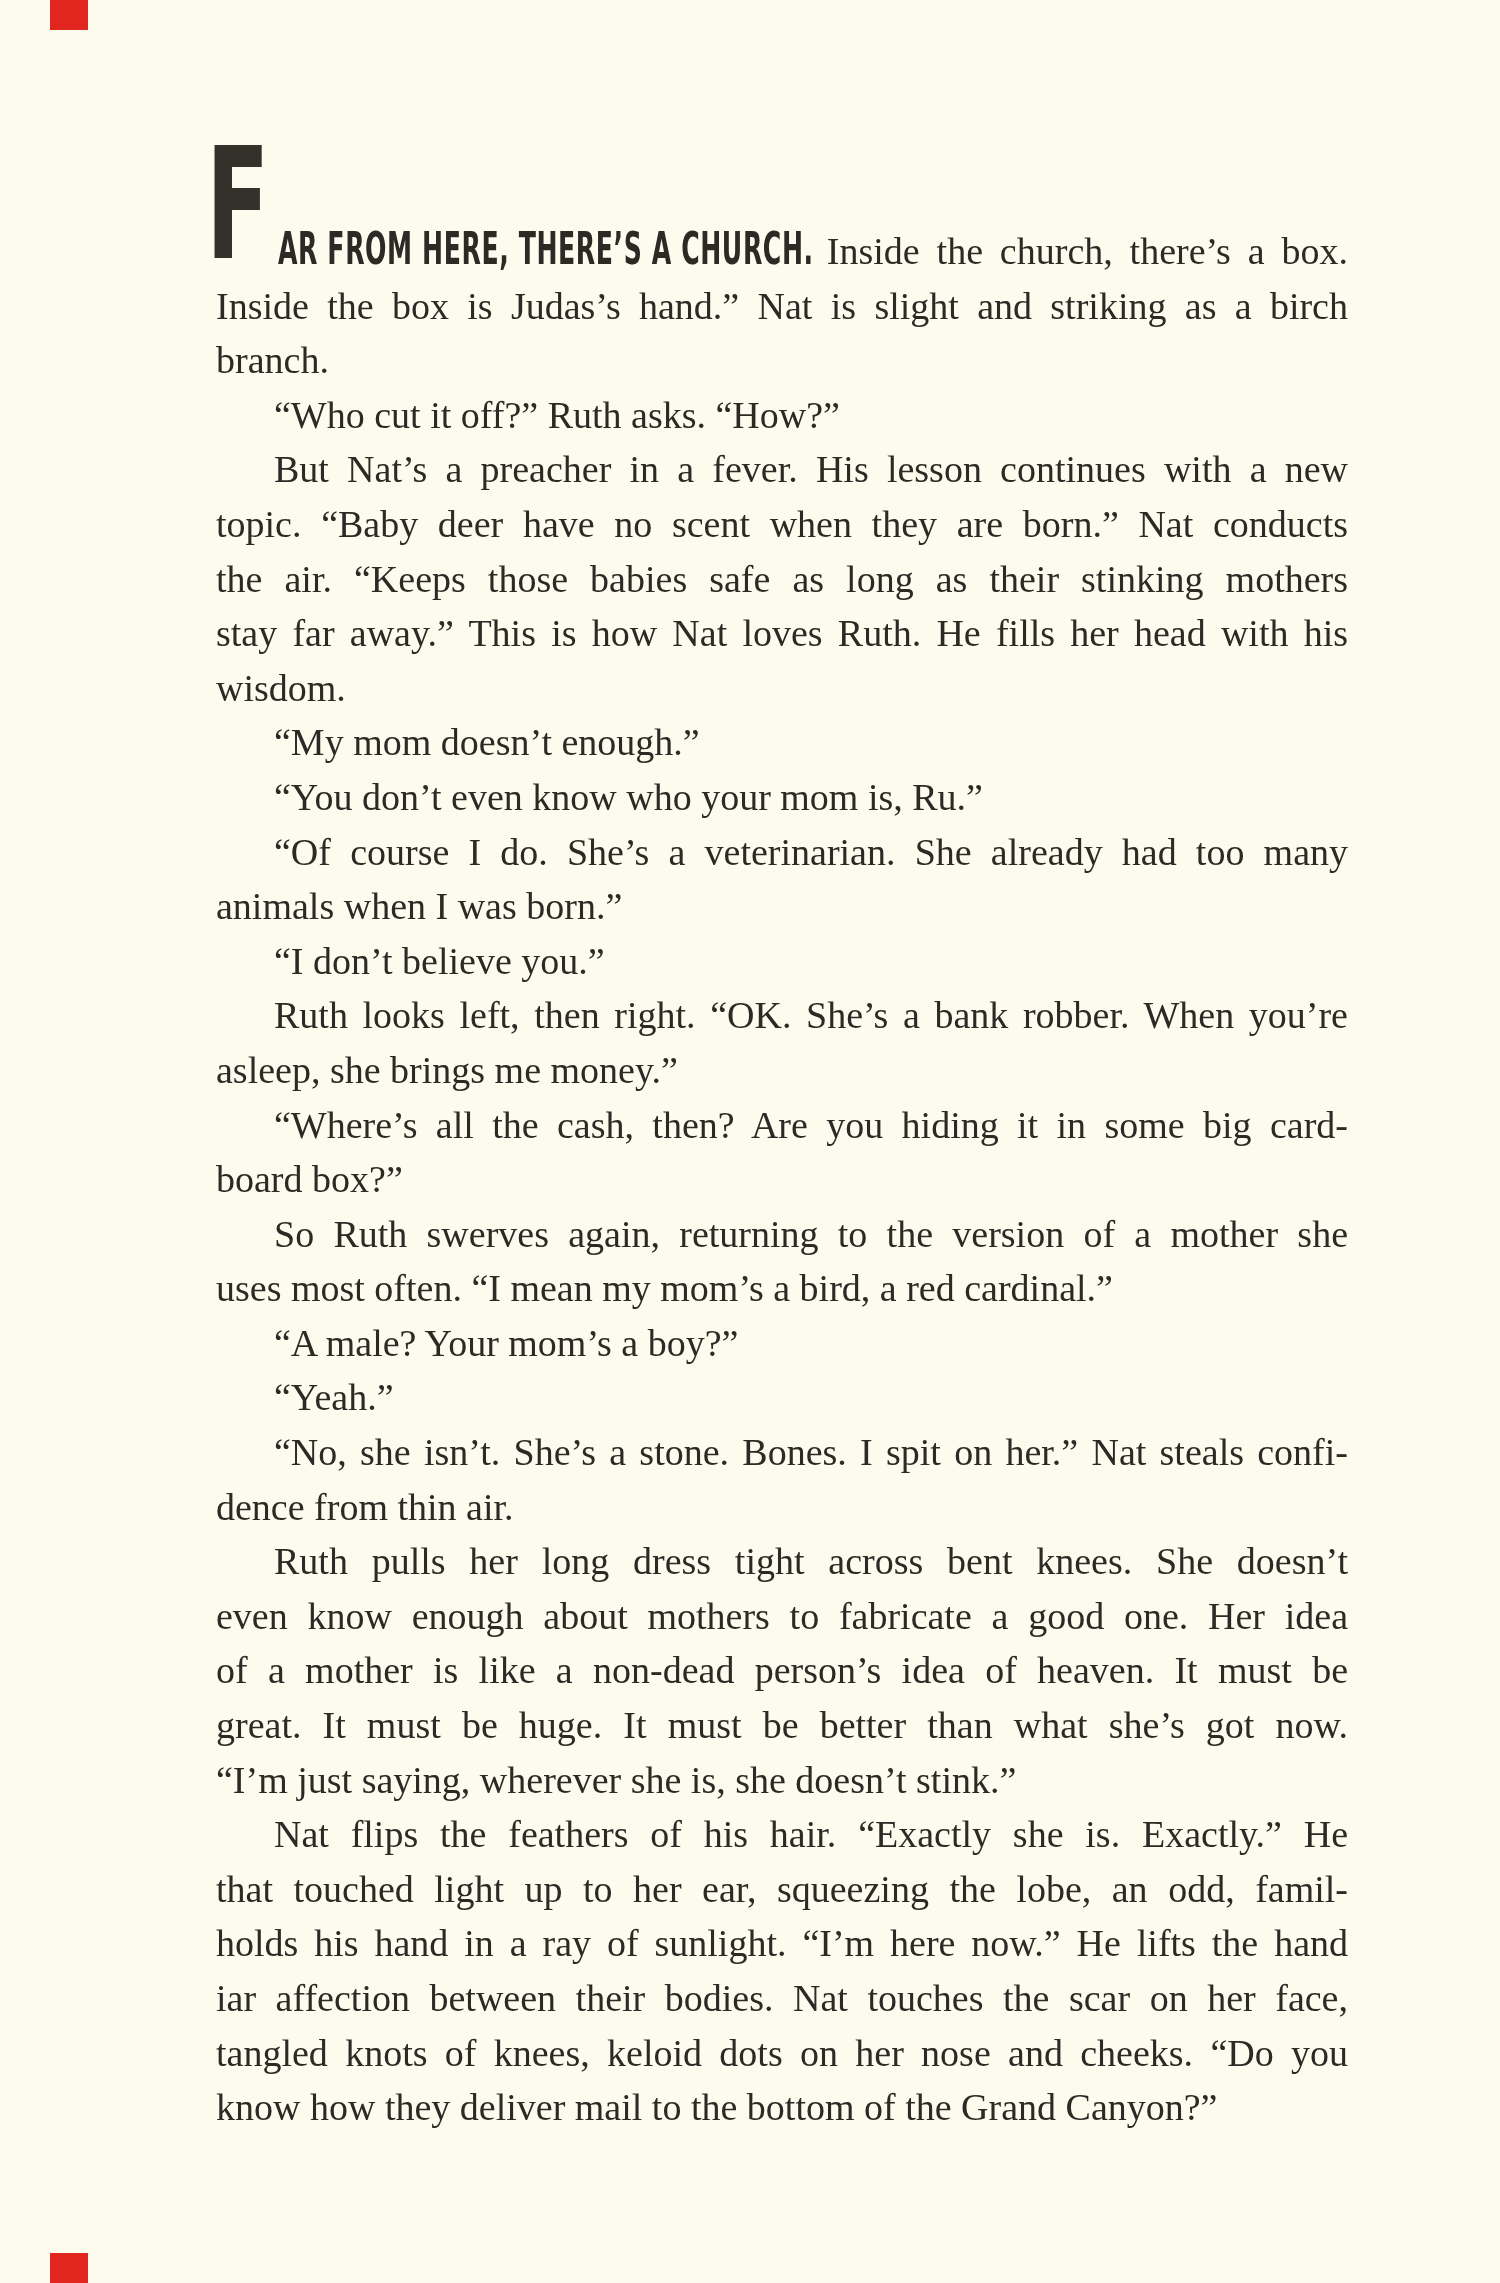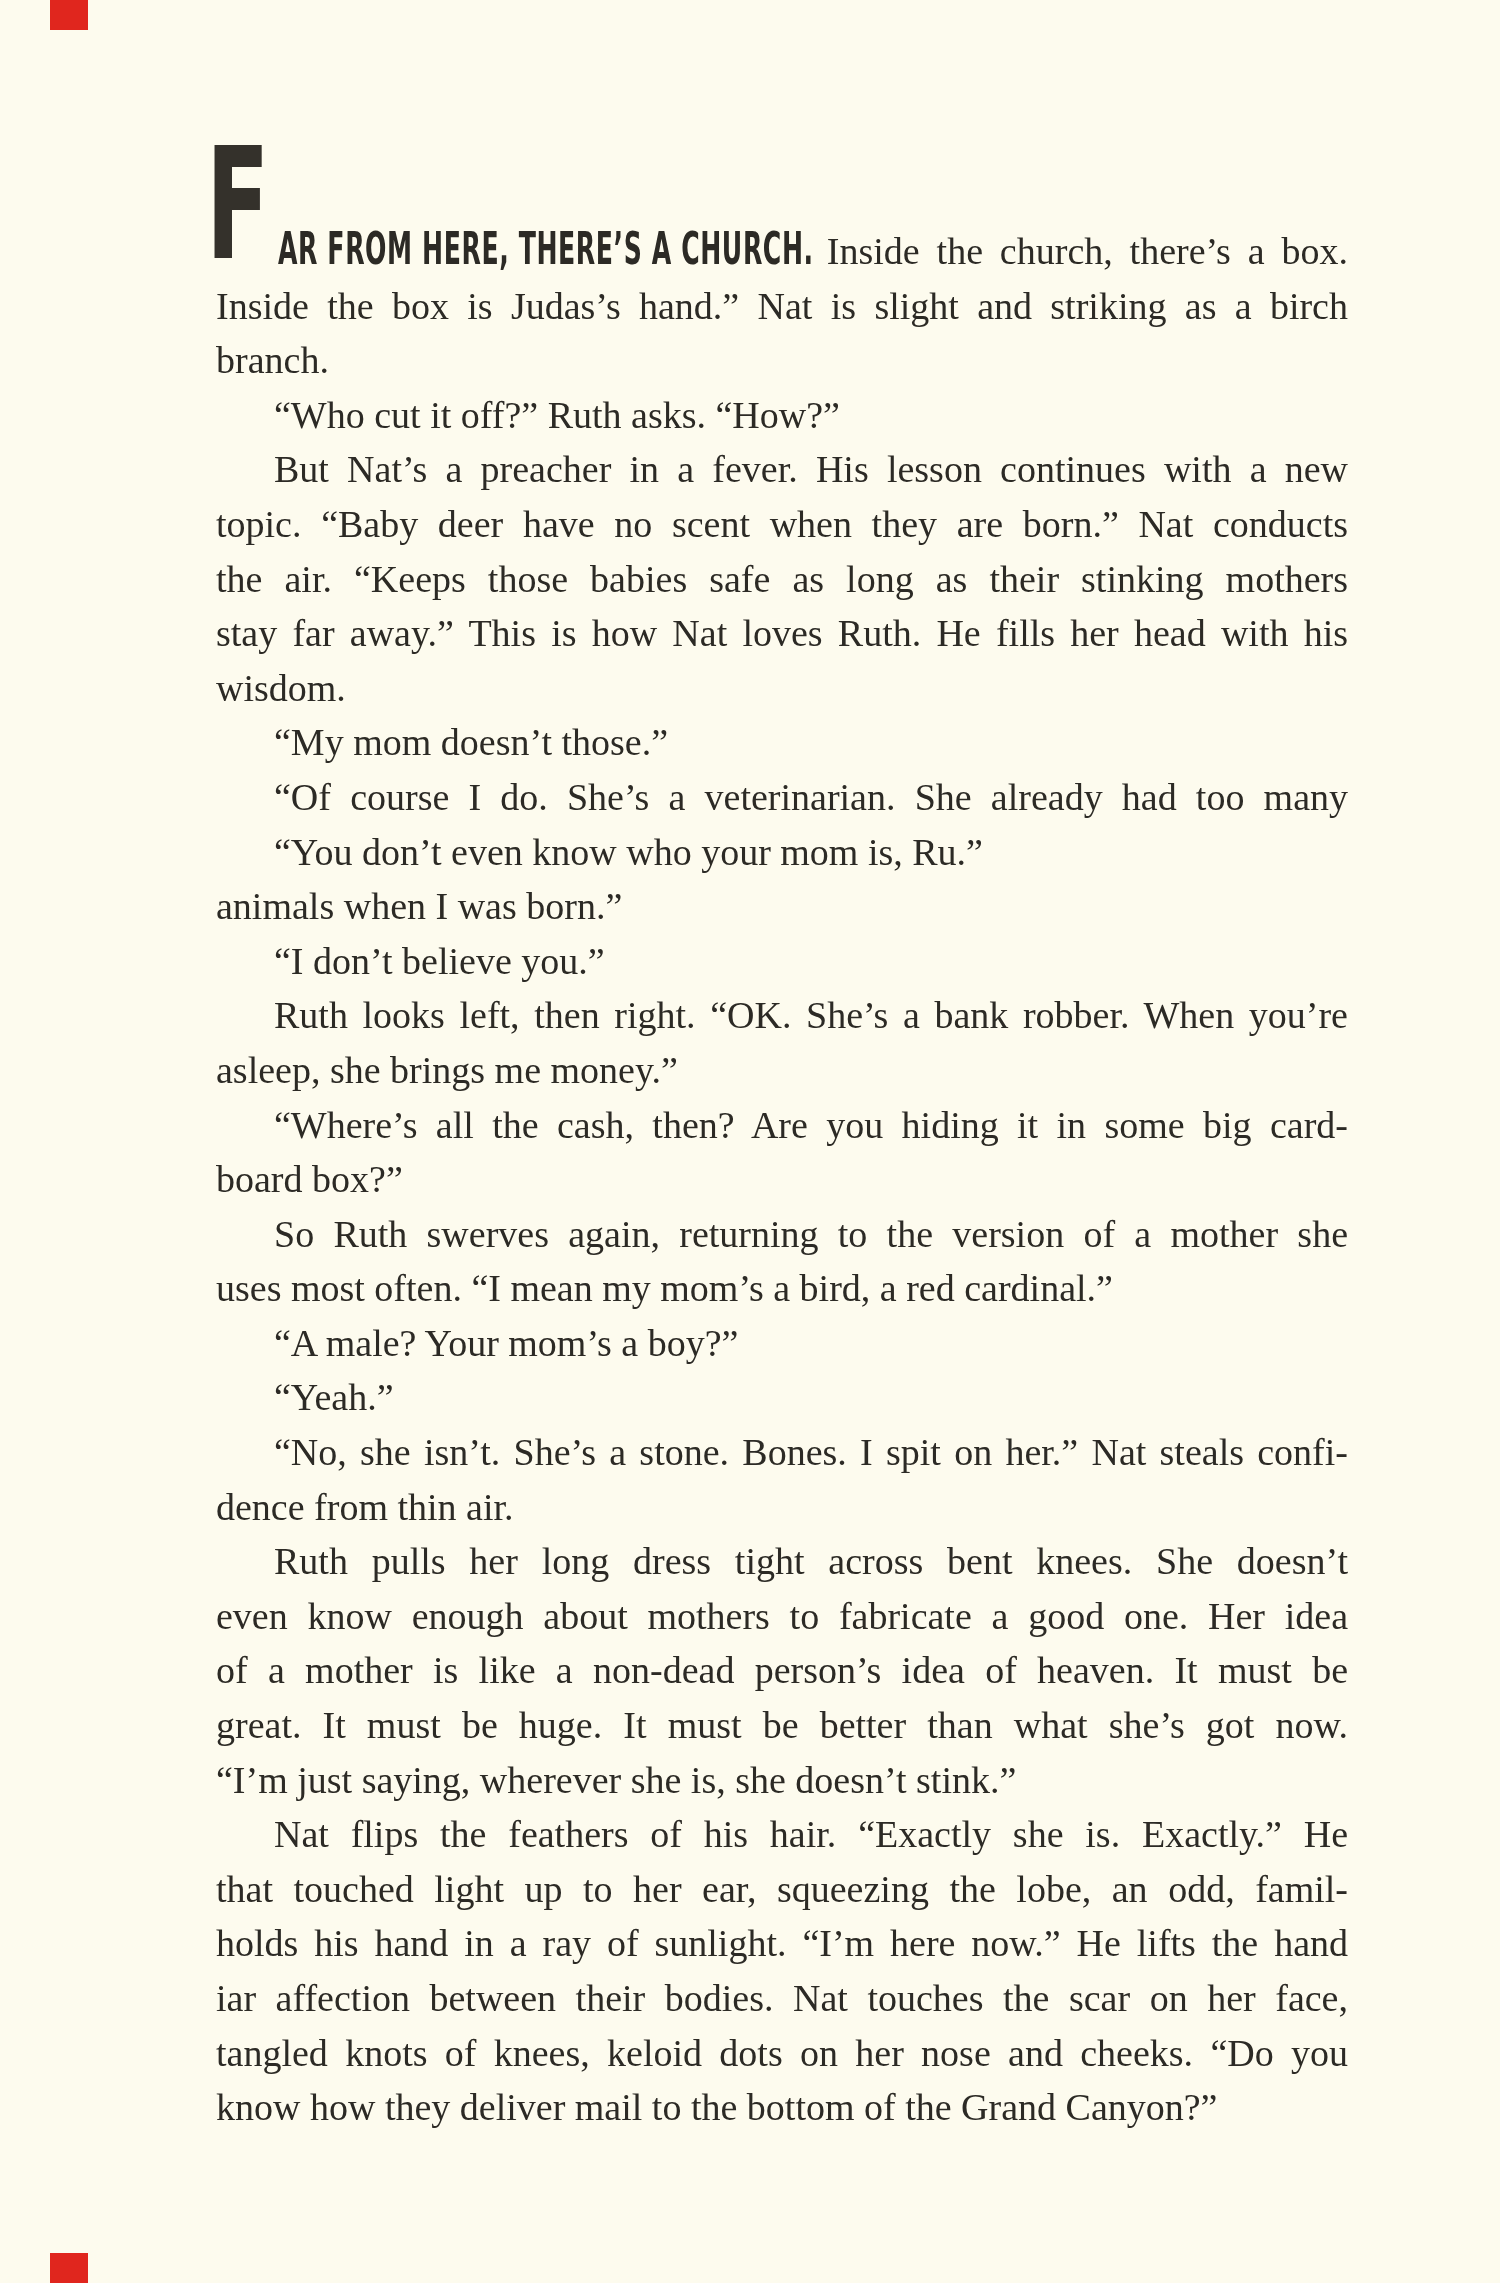--- a/index.html
+++ b/index.html
@@ -96,23 +96,23 @@
   <div id="text-col">
       <div class="ln j first"><span class="caps-box"><span class="caps-inner">AR FROM HERE, THERE’S A CHURCH.</span></span><span> Inside the church, there’s a box.</span></div>
       <div class="ln j">Inside the box is Judas’s hand.” Nat is slight and striking as a birch</div>
       <div class="ln">branch.</div>
       <div class="ln ind">“Who cut it off?” Ruth asks. “How?”</div>
       <div class="ln j ind">But Nat’s a preacher in a fever. His lesson continues with a new</div>
       <div class="ln j">topic. “Baby deer have no scent when they are born.” Nat conducts</div>
       <div class="ln j">the air. “Keeps those babies safe as long as their stinking mothers</div>
       <div class="ln j">stay far away.” This is how Nat loves Ruth. He fills her head with his</div>
       <div class="ln">wisdom.</div>
-      <div class="ln ind">“My mom doesn’t those.”</div>
+      <div class="ln ind">“My mom doesn’t enough.”</div>
+      <div class="ln ind">“You don’t even know who your mom is, Ru.”</div>
       <div class="ln j ind">“Of course I do. She’s a veterinarian. She already had too many</div>
-      <div class="ln ind">“You don’t even know who your mom is, Ru.”</div>
       <div class="ln">animals when I was born.”</div>
       <div class="ln ind">“I don’t believe you.”</div>
       <div class="ln j ind">Ruth looks left, then right. “OK. She’s a bank robber. When you’re</div>
       <div class="ln">asleep, she brings me money.”</div>
       <div class="ln j ind">“Where’s all the cash, then? Are you hiding it in some big card-</div>
       <div class="ln">board box?”</div>
       <div class="ln j ind">So Ruth swerves again, returning to the version of a mother she</div>
       <div class="ln">uses most often. “I mean my mom’s a bird, a red cardinal.”</div>
       <div class="ln ind">“A male? Your mom’s a boy?”</div>
       <div class="ln ind">“Yeah.”</div>

